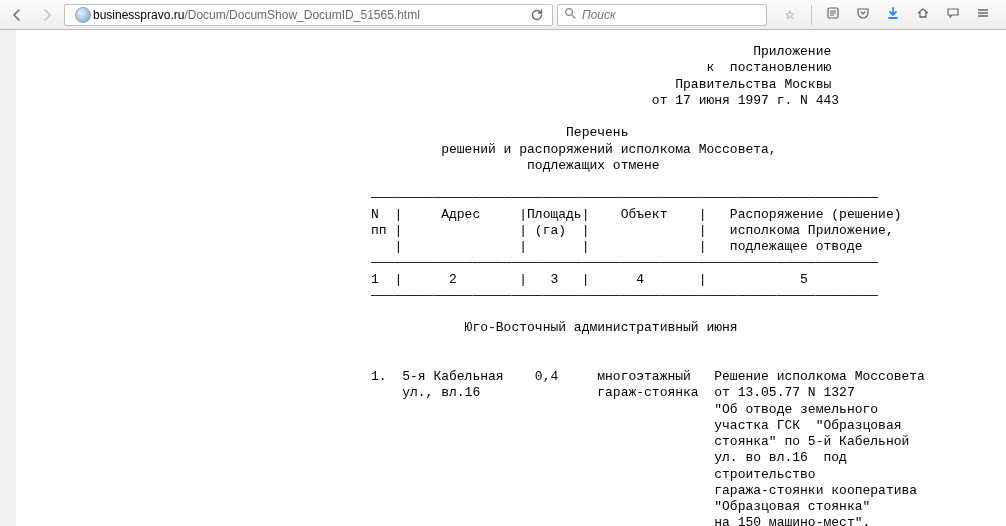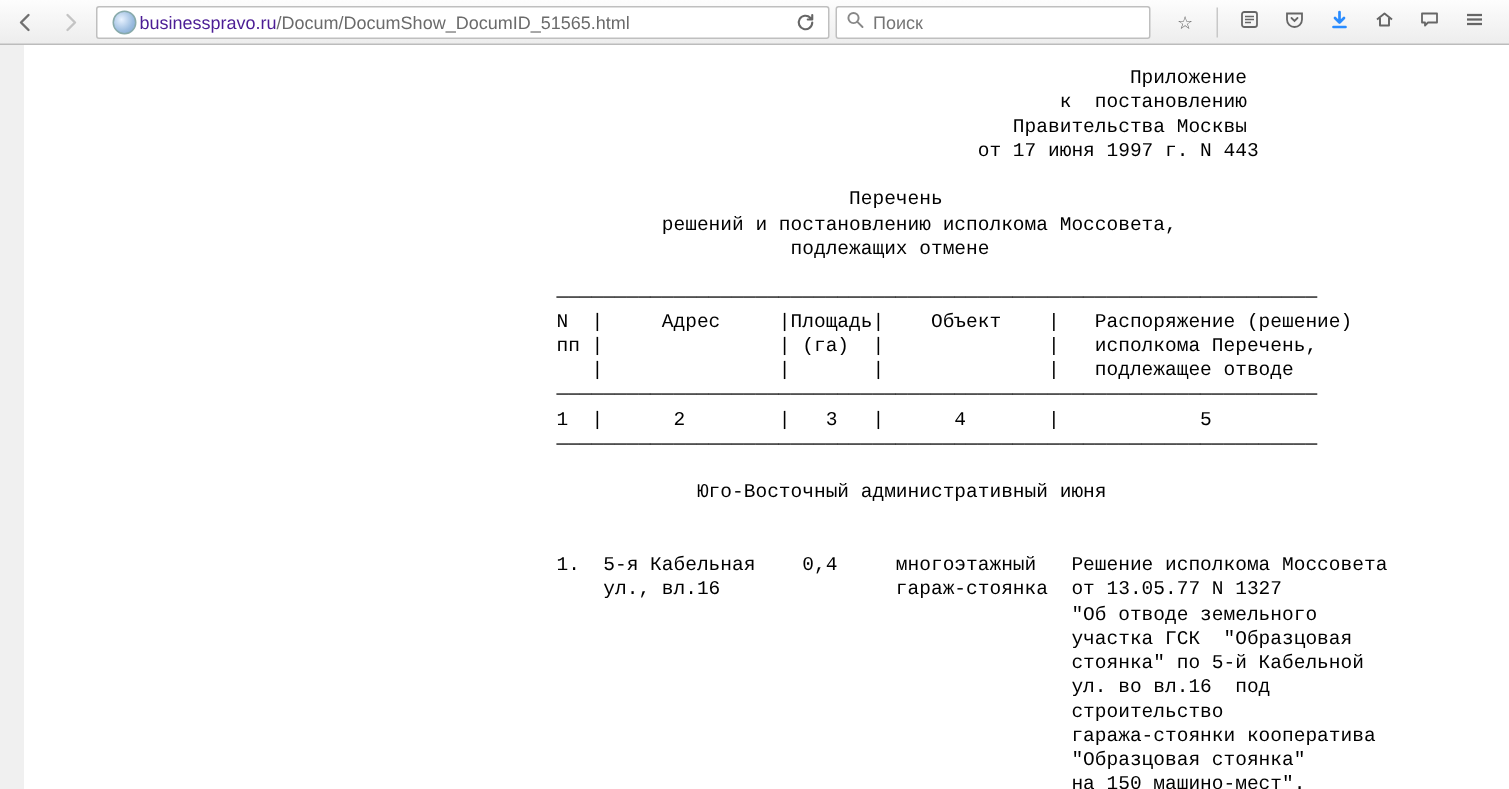--- a/index.html
+++ b/index.html
@@ -35,32 +35,32 @@
     height: 22px;
     background: #fff;
     border: 1px solid #bfbfbf;
     border-radius: 2px;
     display: flex;
     align-items: center;
     padding: 0 4px;
     min-width: 0;
   }
   .url-text { flex: 1; color: #6b6b6b; white-space: nowrap; overflow: hidden; }
-  .url-text .host { color: #4c1d95; }
+  .url-text .host { color: #000000; }
   .refresh-btn {
     width: 22px; height: 20px; display:flex; align-items:center; justify-content:center;
     color: #666;
   }
   .search-bar {
     width: 210px; height: 22px;
     background: #fff; border: 1px solid #bfbfbf; border-radius: 2px;
     display: flex; align-items: center; padding: 0 6px; gap: 6px;
   }
   .search-bar input {
-    border: none; outline: none; width: 100%; font-size: 12px; color: #0f766e; 
+    border: none; outline: none; width: 100%; font-size: 12px; color: #0f766e; font-style: italic;
   }
   .search-icon { color: #888; font-size: 12px; }
   .tb-icons { display:flex; align-items:center; gap: 12px; padding: 0 10px; }
   .tb-icons .ic { color: #666; width: 18px; text-align:center; }
   .tb-icons .sep { width:1px; height:20px; background:#c8c8c8; }
   .dl { color: #2a8cff; }
 
   
   .viewport {
     width: 100%;
@@ -158,26 +158,26 @@
   </div>
 </div>
 
 <div class="viewport">
 <pre class="doc"><span>                                                 Приложение
                                            к  постановлению
                                        Правительства Москвы
                                     от 17 июня 1997 г. N 443</span>
 
 <span>                         Перечень
-         решений и постановлению исполкома Моссовета,
+         решений и распоряжений исполкома Моссовета,
                     подлежащих отмене</span>
 
 <span>—————————————————————————————————————————————————————————————————</span>
 <span>N  |     Адрес     |Площадь|    Объект    |   Распоряжение (решение)</span>
-<span>пп |               | (га)  |              |   исполкома Перечень,</span>
+<span>пп |               | (га)  |              |   исполкома Приложение,</span>
 <span>   |               |       |              |   подлежащее отводе</span>
 <span>—————————————————————————————————————————————————————————————————</span>
 <span>1  |      2        |   3   |      4       |            5</span>
 <span>—————————————————————————————————————————————————————————————————</span>
 
 <span>            Юго-Восточный административный июня</span>
 
 
 <span>1.  5-я Кабельная    0,4     многоэтажный   Решение исполкома Моссовета
     ул., вл.16               гараж-стоянка  от 13.05.77 N 1327

